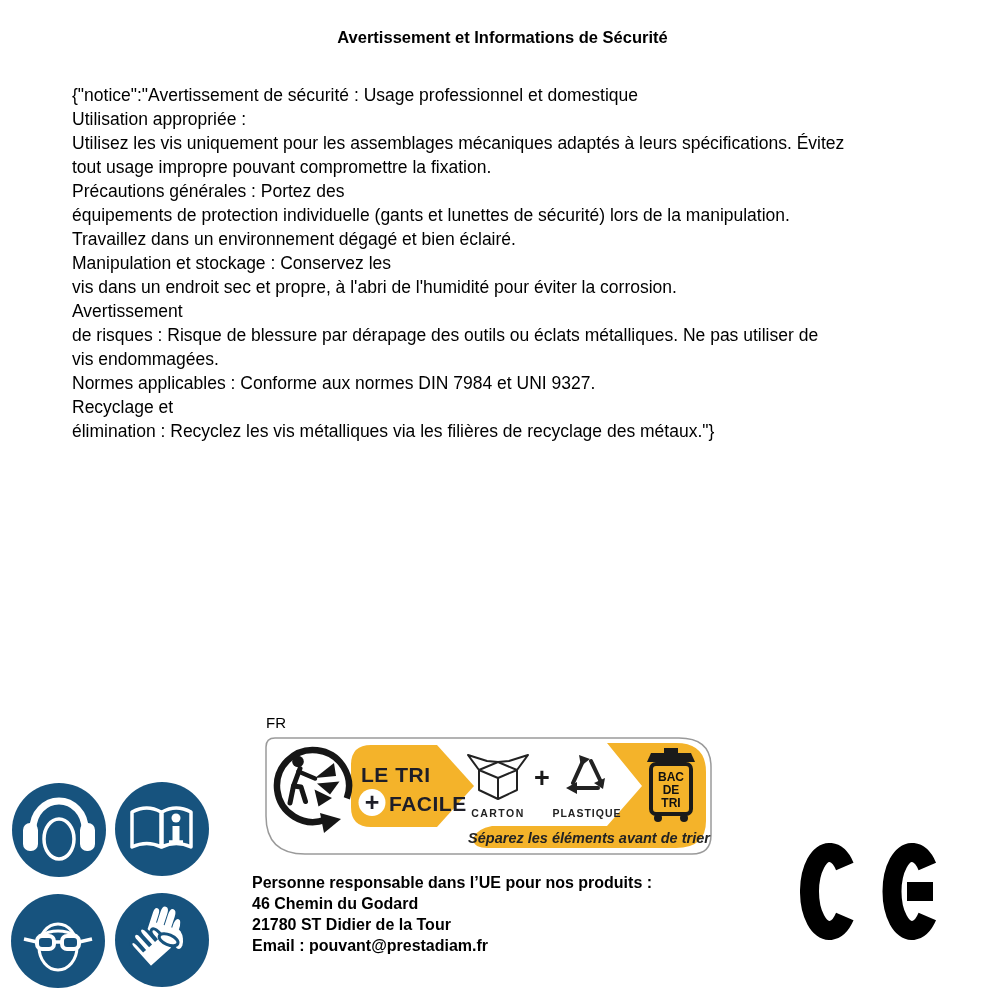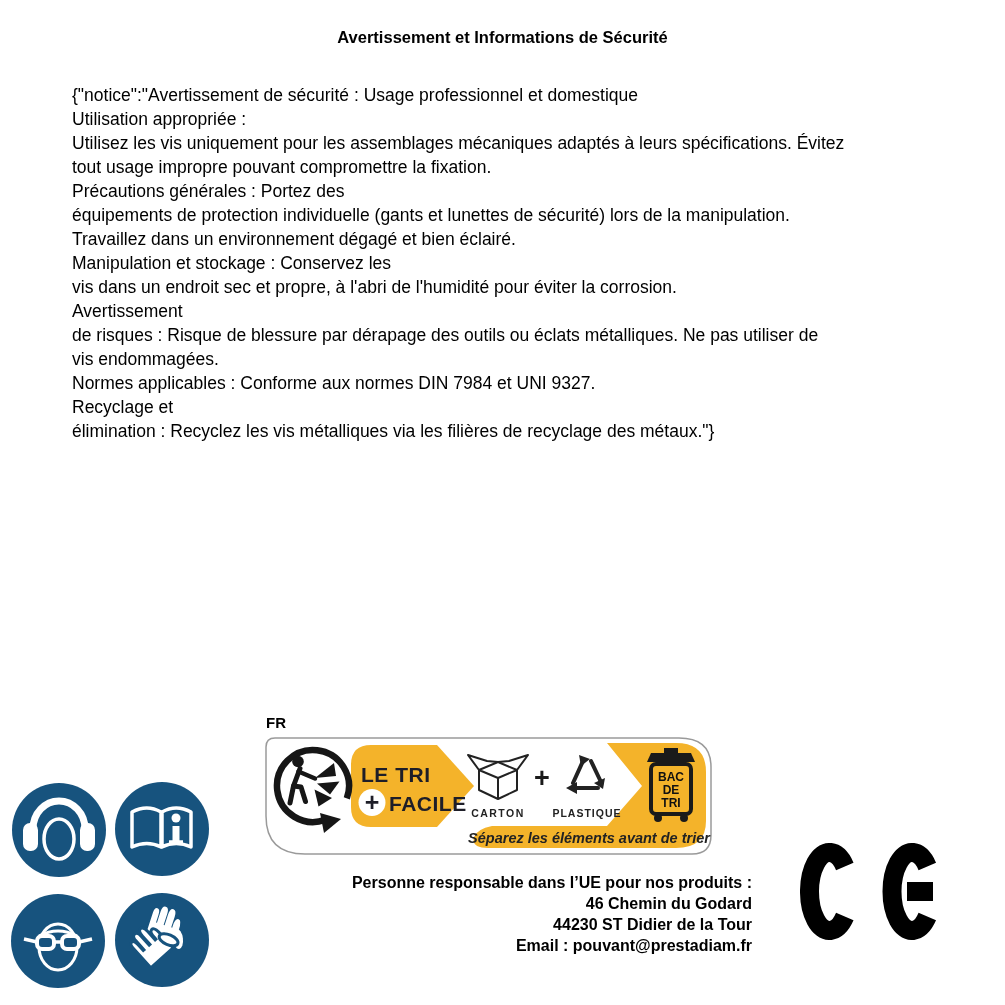--- a/index.html
+++ b/index.html
@@ -10,31 +10,31 @@
   .doc-title{
     position:absolute;top:28px;left:0;width:1005px;text-align:center;
     font-size:16.5px;font-weight:bold;
   }
   .notice-text{
     position:absolute;left:72px;top:83px;
     font-size:17.5px;line-height:24px;white-space:pre;
   }
   .fr-label{
     position:absolute;left:266px;top:714px;
-    font-size:15px;font-weight:bold;
+    font-size:15px;font-weight:normal;
   }
   .tri-label{position:absolute;left:265px;top:737px;width:447px;height:118px;}
   .picto{position:absolute;width:96px;height:96px;}
   .picto svg{display:block;width:96px;height:96px;}
   #picto-ear{left:11px;top:782px;}
   #picto-book{left:114px;top:781px;}
   #picto-goggles{left:10px;top:893px;}
   #picto-gloves{left:114px;top:892px;}
   .footer-block{
-    position:absolute;left:252px;top:872px;width:500px;text-align:right;
+    position:absolute;left:252px;top:872px;width:500px;text-align:left;
     font-size:16px;font-weight:bold;line-height:21px;
   }
   .ce-logo{position:absolute;left:800px;top:843px;width:138px;height:97px;}
 </style>
 </head>
 <body>
 
 <div class="page">
 
   <div class="doc-title">Avertissement et Informations de Sécurité</div>
@@ -158,21 +158,21 @@
       <g transform="translate(14,52) rotate(-42)">
         <path d="M1,33 H31 V15 Q31,5 27.5,5 Q24,5 24,13 V15 H23 V4 Q23,-3 19.5,-3 Q16,-3 16,4 V15 H15 V3 Q15,-3 11.5,-3 Q8,-3 8,3 V15 H7 V7 Q7,1 4,1 Q1,1 1,7 Z" fill="#fff" stroke="#17537E" stroke-width="3"></path>
         <ellipse cx="33" cy="24" rx="5" ry="10" transform="rotate(-25 33 24)" fill="#fff" stroke="#17537E" stroke-width="3"></ellipse>
       </g>
     </svg>
   </div>
 
   <div class="footer-block">
     <div>Personne responsable dans l’UE pour nos produits :</div>
     <div>46 Chemin du Godard</div>
-    <div>44230 ST Didier de la Tour</div>
+    <div>21780 ST Didier de la Tour</div>
     <div>Email : pouvant@prestadiam.fr</div>
   </div>
 
   <svg class="ce-logo" viewBox="0 0 138 97" xmlns="http://www.w3.org/2000/svg" aria-label="CE">
     <path d="M44.8,23.4 A20,39 0 1 0 44.8,73.6" fill="none" stroke="#000" stroke-width="19"></path>
     <path d="M127.3,23.4 A20,39 0 1 0 127.3,73.6" fill="none" stroke="#000" stroke-width="19"></path>
     <path d="M107,48.5 H133" fill="none" stroke="#000" stroke-width="19"></path>
   </svg>
 
 </div>

